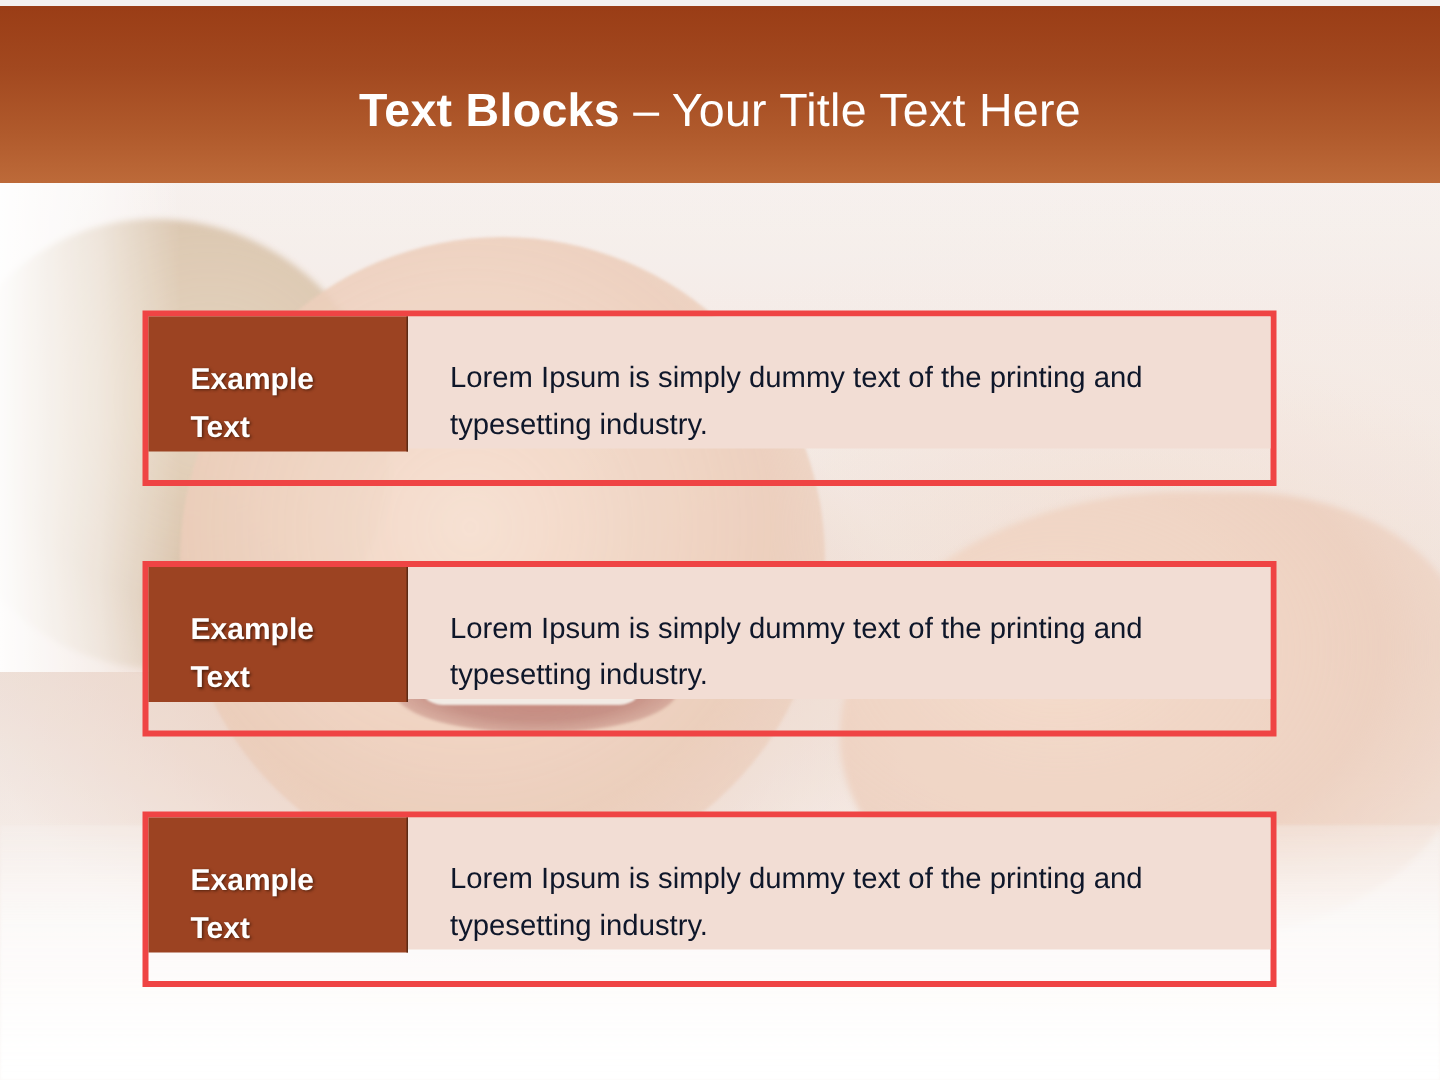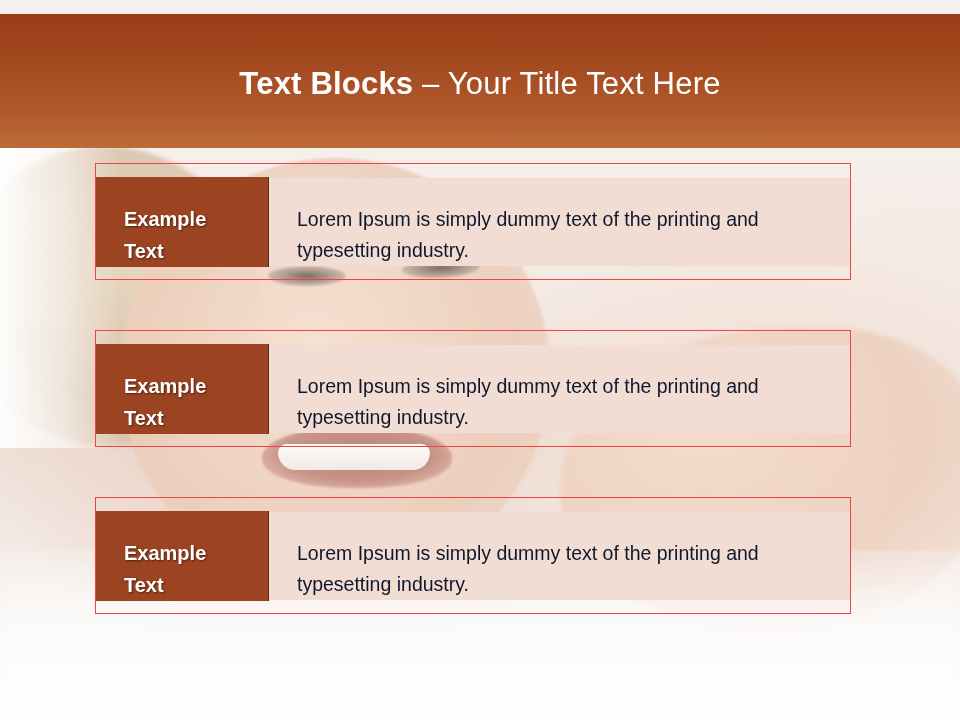--- a/index.html
+++ b/index.html
@@ -129,23 +129,23 @@
   .photo .white-wash {
     position: absolute;
     inset: 0;
     background: rgba(255,255,255,0.16);
   }
 
   
   .header {
     position: absolute;
     left: 0;
-    top: 14px;
-    width: 960px;
-    height: 134px;
+    top: 4px;
+    width: 960px;
+    height: 118px;
     background: linear-gradient(180deg, #9a3d16 0%, #a2481f 35%, #b05a2c 72%, #bd6a39 100%);
     box-sizing: border-box;
   }
   .header-title {
     position: absolute;
     left: 0;
     top: 52px;
     width: 960px;
     text-align: center;
     font-size: 31px;
@@ -162,25 +162,26 @@
 
   
   .blocks {
     position: absolute;
     left: 95px;
     top: 163px;
     width: 756px;
   }
   .block-row {
     display: flex;
-    align-items: center;
+    align-items: flex-start;
     height: 117px;
-    border: 1px solid #ef4444;
+    border: 4px solid #ef4444;
     box-sizing: border-box;
     margin-bottom: 50px;
+    margin-top: 44px;
   }
   .block-row:last-child {
     margin-bottom: 0;
   }
   .block-label {
     flex: 0 0 173px;
     background: #9c4322;
     border-right: 1px solid #5c2b14;
     box-sizing: border-box;
     padding: 26px 0 0 28px;

